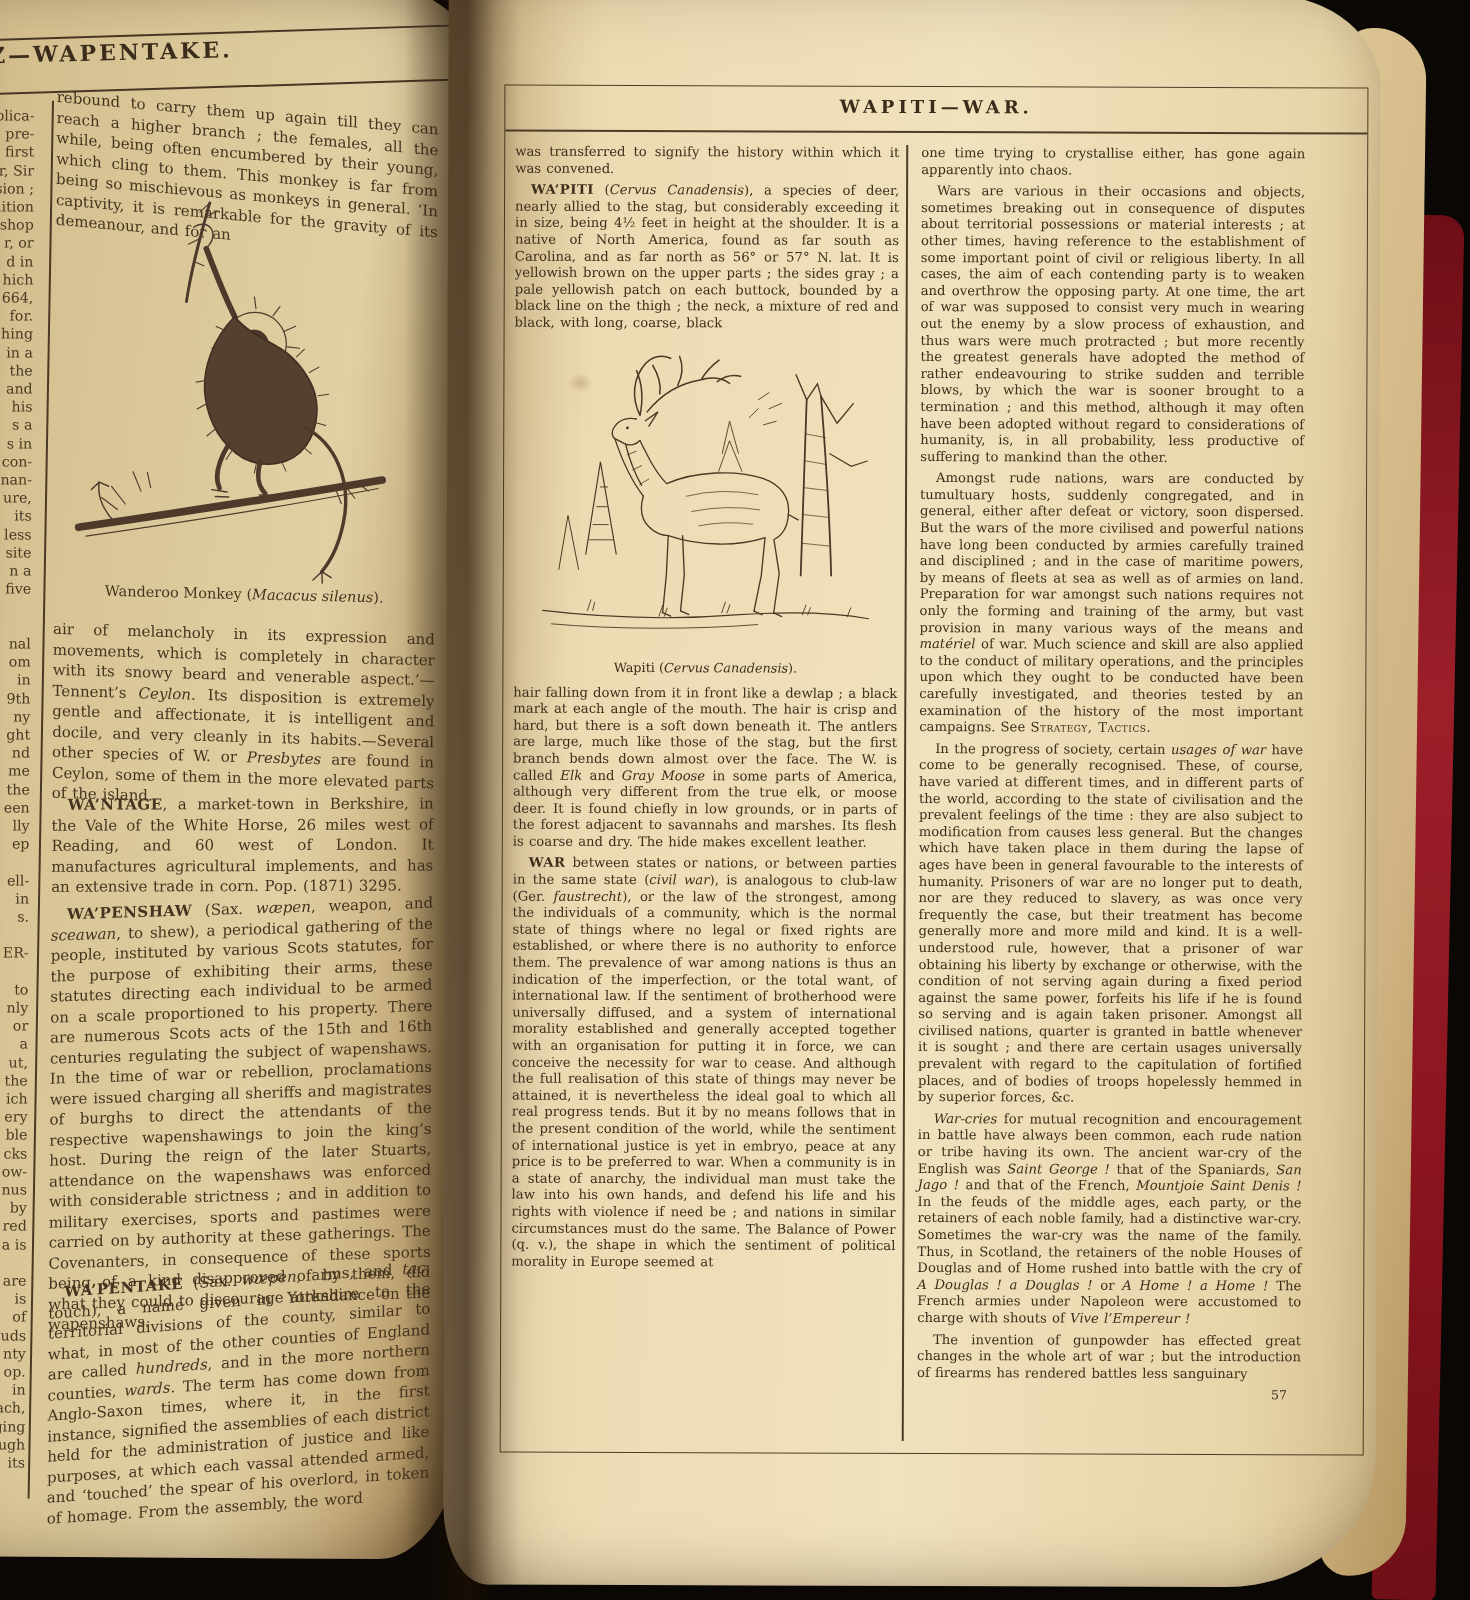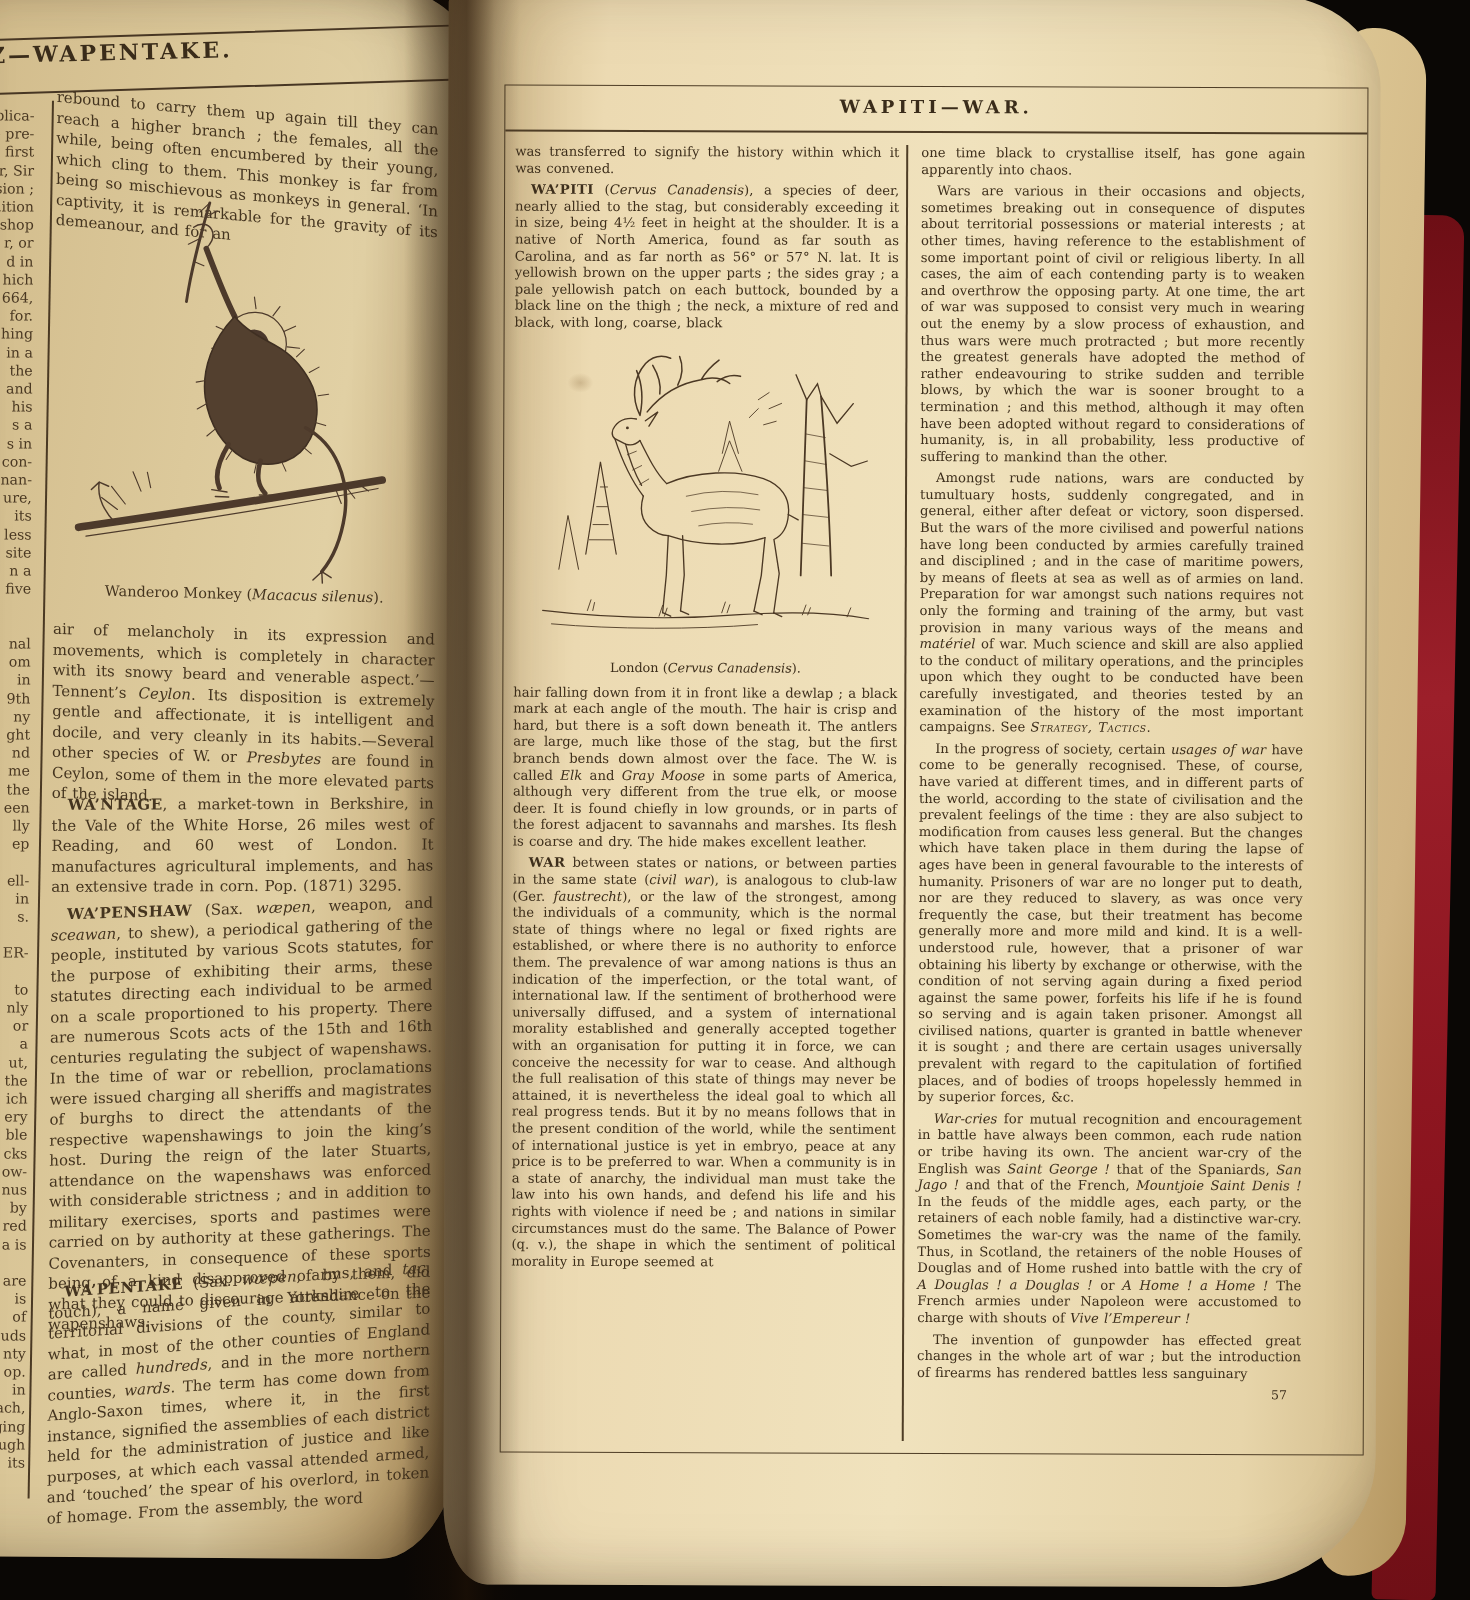--- a/index.html
+++ b/index.html
@@ -25,21 +25,21 @@
     transform:rotate(.2deg);}
   .gutter-shadow{position:absolute;left:404px;top:-12px;width:116px;height:1624px;z-index:5;pointer-events:none;
     background:linear-gradient(90deg,rgba(26,14,4,0) 0%,rgba(26,14,4,.42) 38%,rgba(34,19,6,.58) 54%,rgba(26,14,4,.16) 78%,rgba(26,14,4,0) 100%);}
   .stain{position:absolute;border-radius:50%;pointer-events:none;z-index:4;}
 
   
   .ink{color:#44341f;}
   .p{text-align:justify;word-spacing:1px;}
   .run-i{font-style:italic;}
   .run-b{font-weight:bold;letter-spacing:.5px;}
-  .run-sc{font-variant:small-caps;letter-spacing:.5px;font-style:italic;}
+  .run-sc{font-variant:small-caps;letter-spacing:.5px;}
   .ind{text-indent:16px;}
 
   
   .lp-rule{position:absolute;background:#473623;height:2px;border-radius:2px;}
   .lp-rule-top{left:-10px;top:52px;width:482px;transform:rotate(-2.2deg);}
   .lp-rule-bot{left:-12px;top:106px;width:492px;transform:rotate(-2.2deg);height:2.4px;}
   .lp-header{position:absolute;left:2px;top:60px;font-size:22px;font-weight:bold;letter-spacing:3px;color:#3a2c1a;transform:rotate(-1.8deg);white-space:nowrap;}
   .lp-frag{position:absolute;left:2px;top:128px;width:46px;text-align:right;font-size:14.2px;line-height:18.2px;white-space:pre-line;color:#4a3822;}
   .lp-vrule{position:absolute;left:58px;top:122px;width:2px;height:1398px;background:#4a3923;transform:rotate(.6deg);}
   .lp-main{position:absolute;left:70px;top:108px;width:382px;}
@@ -225,29 +225,29 @@
             <path d="M122 170 C 118 184, 120 196, 128 204 C 134 210, 142 214, 150 214 L 148 258 L 144 300 M 166 214 L 168 258 L 164 298"></path>
             <path d="M150 214 C 186 226, 228 226, 258 216"></path>
             <path d="M144 300 l 9 4 M164 298 l 9 4 M268 300 l 9 4 M246 298 l 9 4" stroke-width="1.5"></path>
             <path d="M170 170 q 40 -10 80 -2 M 176 187 q 40 -8 76 -2 M 184 203 q 30 -6 60 -2" stroke-width=".8"></path>
             <path d="M284 190 l 11 6"></path>
             <path d="M10 298 C 80 306, 160 308, 230 302 C 290 298, 340 300, 374 306" stroke-width="1.2"></path>
             <path d="M20 313 C 90 319, 180 319, 250 313" stroke-width="1"></path>
             <path d="M60 298 l 4 -12 M66 298 l 2 -9 M140 304 l 4 -12 M146 304 l 3 -9 M210 300 l 4 -12 M216 300 l 3 -9 M300 302 l 4 -11 M306 302 l 3 -8 M350 304 l 4 -10" stroke-width="1"></path>
           </g>
         </svg>
-        <div class="figcap"><span>London (</span><span class="run-i">Cervus Canadensis</span><span>).</span></div>
+        <div class="figcap"><span>Wapiti (</span><span class="run-i">Cervus Canadensis</span><span>).</span></div>
       </div>
 
       <div class="rp-p p"><span>hair falling down from it in front like a dewlap ; a black mark at each angle of the mouth.  The hair is crisp and hard, but there is a soft down beneath it.  The antlers are large, much like those of the stag, but the first branch bends down almost over the face.  The W. is called </span><span class="run-i">Elk</span><span> and </span><span class="run-i">Gray Moose</span><span> in some parts of America, although very different from the true elk, or moose deer.  It is found chiefly in low grounds, or in parts of the forest adjacent to savannahs and marshes.  Its flesh is coarse and dry. The hide makes excellent leather.</span></div>
       <div class="rp-p p ind"><span class="run-b">WAR</span><span> between states or nations, or between parties in the same state (</span><span class="run-i">civil war</span><span>), is analogous to club-law (Ger. </span><span class="run-i">faustrecht</span><span>), or the law of the strongest, among the individuals of a community, which is the normal state of things where no legal or fixed rights are established, or where there is no authority to enforce them.  The prevalence of war among nations is thus an indication of the imperfection, or the total want, of international law. If the sentiment of brotherhood were universally diffused, and a system of international morality established and generally accepted together with an organisation for putting it in force, we can conceive the necessity for war to cease.  And although the full realisation of this state of things may never be attained, it is nevertheless the ideal goal to which all real progress tends.  But it by no means follows that in the present condition of the world, while the sentiment of international justice is yet in embryo, peace at any price is to be preferred to war.  When a community is in a state of anarchy, the individual man must take the law into his own hands, and defend his life and his rights with violence if need be ; and nations in similar circumstances must do the same.  The Balance of Power (q. v.), the shape in which the sentiment of political morality in Europe seemed at</span></div>
     </div>
 
     <div class="rp-col rp-col2">
-      <div class="rp-p p"><span>one time black to crystallise itself, has gone again apparently into chaos.</span></div>
+      <div class="rp-p p"><span>one time trying to crystallise either, has gone again apparently into chaos.</span></div>
       <div class="rp-p p ind"><span>Wars are various in their occasions and objects, sometimes breaking out in consequence of disputes about territorial possessions or material interests ; at other times, having reference to the establishment of some important point of civil or religious liberty. In all cases, the aim of each contending party is to weaken and overthrow the opposing party.  At one time, the art of war was supposed to consist very much in wearing out the enemy by a slow process of exhaustion, and thus wars were much protracted ; but more recently the greatest generals have adopted the method of rather endeavouring to strike sudden and terrible blows, by which the war is sooner brought to a termination ; and this method, although it may often have been adopted without regard to considerations of humanity, is, in all probability, less productive of suffering to mankind than the other.</span></div>
       <div class="rp-p p ind"><span>Amongst rude nations, wars are conducted by tumultuary hosts, suddenly congregated, and in general, either after defeat or victory, soon dispersed. But the wars of the more civilised and powerful nations have long been conducted by armies carefully trained and disciplined ; and in the case of maritime powers, by means of fleets at sea as well as of armies on land.  Preparation for war amongst such nations requires not only the forming and training of the army, but vast provision in many various ways of the means and </span><span class="run-i">matériel</span><span> of war. Much science and skill are also applied to the conduct of military operations, and the principles upon which they ought to be conducted have been carefully investigated, and theories tested by an examination of the history of the most important campaigns.  See </span><span class="run-sc">Strategy, Tactics</span><span>.</span></div>
       <div class="rp-p p ind"><span>In the progress of society, certain </span><span class="run-i">usages of war</span><span> have come to be generally recognised.  These, of course, have varied at different times, and in different parts of the world, according to the state of civilisation and the prevalent feelings of the time : they are also subject to modification from causes less general.  But the changes which have taken place in them during the lapse of ages have been in general favourable to the interests of humanity. Prisoners of war are no longer put to death, nor are they reduced to slavery, as was once very frequently the case, but their treatment has become generally more and more mild and kind.  It is a well-understood rule, however, that a prisoner of war obtaining his liberty by exchange or otherwise, with the condition of not serving again during a fixed period against the same power, forfeits his life if he is found so serving and is again taken prisoner.  Amongst all civilised nations, quarter is granted in battle whenever it is sought ; and there are certain usages universally prevalent with regard to the capitulation of fortified places, and of bodies of troops hopelessly hemmed in by superior forces, &amp;c.</span></div>
       <div class="rp-p p ind"><span class="run-i">War-cries</span><span> for mutual recognition and encouragement in battle have always been common, each rude nation or tribe having its own.  The ancient war-cry of the English was </span><span class="run-i">Saint George !</span><span> that of the Spaniards, </span><span class="run-i">San Jago !</span><span> and that of the French, </span><span class="run-i">Mountjoie Saint Denis !</span><span>  In the feuds of the middle ages, each party, or the retainers of each noble family, had a distinctive war-cry.  Sometimes the war-cry was the name of the family.  Thus, in Scotland, the retainers of the noble Houses of Douglas and of Home rushed into battle with the cry of </span><span class="run-i">A Douglas ! a Douglas !</span><span> or </span><span class="run-i">A Home ! a Home !</span><span>  The French armies under Napoleon were accustomed to charge with shouts of </span><span class="run-i">Vive l’Empereur !</span></div>
       <div class="rp-p p ind"><span>The invention of gunpowder has effected great changes in the whole art of war ; but the introduction of firearms has rendered battles less sanguinary</span></div>
       <div class="page-num">57</div>
     </div>
   </div>
 </div>
 

